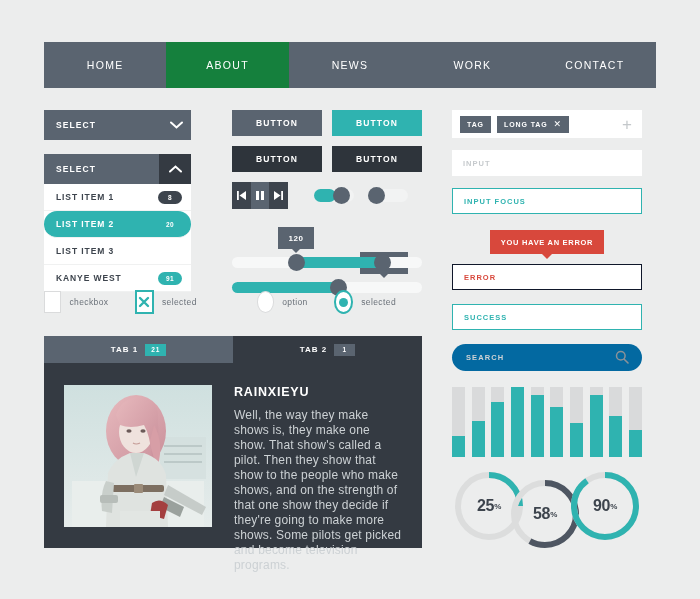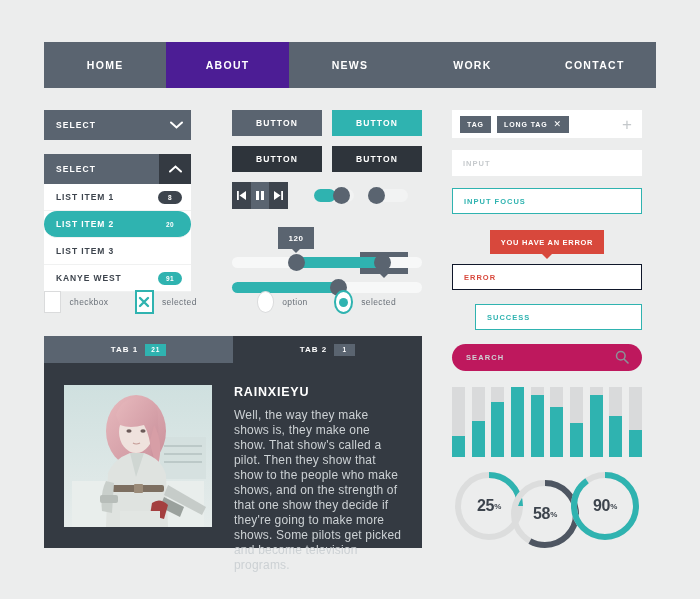--- a/index.html
+++ b/index.html
@@ -8,22 +8,22 @@
     background:#eceded;
     font-family:"Liberation Sans", sans-serif;
     -webkit-font-smoothing:antialiased;
   }
   .stage{position:relative;width:700px;height:599px;}
 
   
   .nav{position:absolute;left:44px;top:42px;width:612px;height:46px;
        background:#5a6470;display:flex;}
   .nav-item{flex:1;display:flex;align-items:center;justify-content:center;
-       color:#ffffff;font-size:10.5px;font-weight:bold;letter-spacing:1.3px;}
-  .nav-item.active{background:#4c1d95;text-align:right;}
+       color:#ffffff;font-size:10.5px;font-weight:normal;letter-spacing:1.3px;}
+  .nav-item.active{background:#15803d;text-align:right;}
 
   
   .col1{position:absolute;left:44px;top:110px;width:147px;}
   .select{height:30px;background:#5a6470;display:flex;align-items:center;
        padding-left:12px;color:#fff;font-size:8.5px;font-weight:bold;
        letter-spacing:1.1px;position:relative;}
   .select .chev{position:absolute;right:0;top:0;width:30px;height:30px;
        display:flex;align-items:center;justify-content:center;}
   .select.open .chev{background:#343a42;width:32px;}
   .chev svg{display:block;}
@@ -130,21 +130,21 @@
   .field.ok{border:1px solid #2fb3b0;color:#2fb3b0;height:24px;}
 
   .errtip{position:relative;margin-top:16px;height:24px;background:#d8483c;
       width:114px;margin-left:38px;display:flex;align-items:center;
       justify-content:center;color:#fff;font-size:7.5px;font-weight:bold;
       letter-spacing:.7px;}
   .errtip:after{content:"";position:absolute;bottom:-5px;left:50%;
       margin-left:-5px;border-left:5px solid transparent;
       border-right:5px solid transparent;border-top:5px solid #d8483c;}
 
-  .search{height:27px;background:#be185d;border-radius:14px;margin-top:14px;
+  .search{height:27px;background:#0369a1;border-radius:14px;margin-top:14px;
       display:flex;align-items:center;padding:0 14px;position:relative;}
   .search span{font-size:7.5px;font-weight:bold;letter-spacing:1.1px;
       color:#cfd3d5;}
   .search .mg{position:absolute;right:13px;top:6px;}
 
   
   .bars{margin-top:16px;height:70px;display:flex;align-items:flex-end;
       justify-content:space-between;}
   .barwrap{width:13px;height:70px;background:#d9dadb;position:relative;}
   .barfill{position:absolute;bottom:0;left:0;width:13px;background:#2fb3b0;}
@@ -380,21 +380,21 @@
     <div class="field focus">
         <span>INPUT FOCUS</span>
       </div>
 
     <div class="errtip">
         <span>YOU HAVE AN ERROR</span>
       </div>
     <div class="field err" style="margin-top:10px;">
         <span>ERROR</span>
       </div>
-    <div class="field ok" style="margin-top:14px;margin-left:23px;">
+    <div class="field ok" style="margin-top:14px;">
         <span>SUCCESS</span>
       </div>
 
     <div class="search">
       <span>SEARCH</span>
       <span class="mg">
         <svg width="14" height="14" viewBox="0 0 14 14">
             <circle cx="5.8" cy="5.8" r="4.3" stroke="#8b9298" stroke-width="1.5" fill="none"></circle>
             <path d="M9.2 9.2 L13 13" stroke="#8b9298" stroke-width="1.6" stroke-linecap="round"></path>
           </svg>

